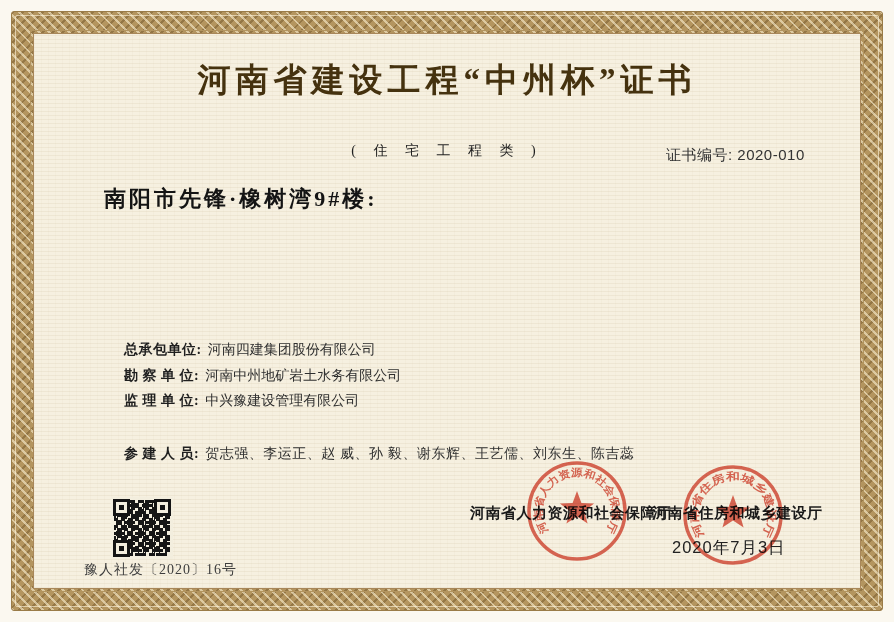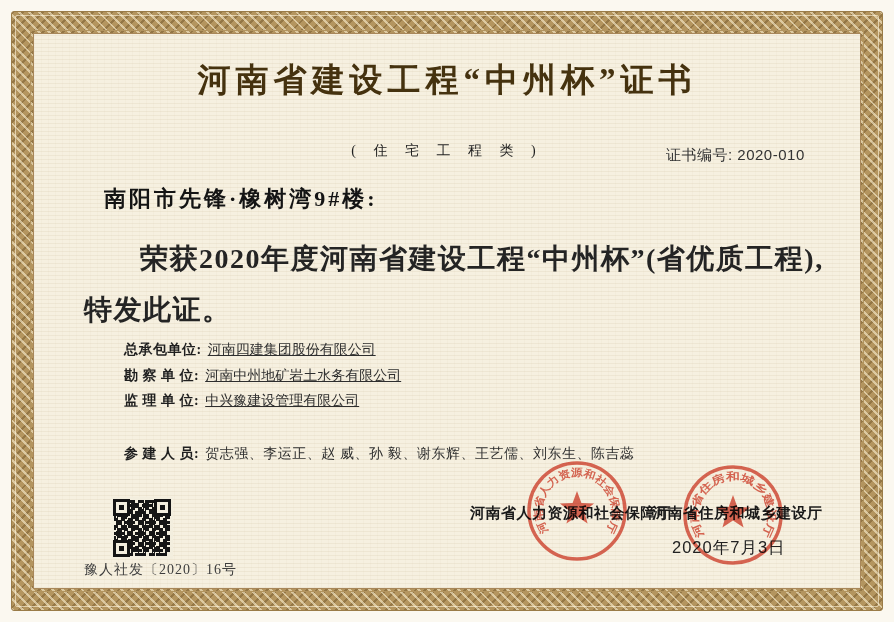--- a/index.html
+++ b/index.html
@@ -62,21 +62,21 @@
     font-size:28px; font-weight:bold; color:#242424;
     line-height:1.82; text-indent:2em; letter-spacing:1.5px;
   }
 
   .units { font-size:14px; line-height:24.5px; white-space:nowrap; }
   .units-left  { top:303px; left:90px;  }
   .units-right { top:303px; left:430px; }
   .unit-label { font-weight:bold; color:#1f1f1f; letter-spacing:.5px; }
   .unit-value {
     font-family:"Liberation Sans","DejaVu Sans",sans-serif;
-    color:#2e2e2e; margin-left:6px;text-decoration:underline;
+    color:#2e2e2e; margin-left:6px;
   }
 
   .participants {
     top:395px; left:90px; font-size:14px; white-space:nowrap;margin-top:16px;
   }
   .participants .names {
     font-family:"Liberation Sans","DejaVu Sans",sans-serif;
     color:#2e2e2e; margin-left:6px; letter-spacing:.5px;
   }
 
@@ -131,21 +131,20 @@
   <div class="ribbon"></div>
 
   <div class="paper">
 
     <h1 class="abs title">河南省建设工程“中州杯”证书</h1>
     <div class="abs subtitle">( 住 宅 工 程 类 )</div>
     <div class="abs certno">证书编号: 2020-010</div>
 
     <div class="abs recipient">南阳市先锋·橡树湾9#楼:</div>
 
-    <p class="abs citation">荣获2020年度河南省建设工程“中州杯”(省优质工程),特发此证。</p>
 
     <div class="abs units units-left">
       <div><span class="unit-label">总承包单位:</span><span class="unit-value">河南四建集团股份有限公司</span></div>
       <div><span class="unit-label">勘 察 单 位:</span><span class="unit-value">河南中州地矿岩土水务有限公司</span></div>
       <div><span class="unit-label">监 理 单 位:</span><span class="unit-value">中兴豫建设管理有限公司</span></div>
     </div>
 
 
     <div class="abs participants">
       <span class="unit-label">参 建 人 员:</span><span class="names">贺志强、李运正、赵 威、孙 毅、谢东辉、王艺儒、刘东生、陈吉蕊</span>

